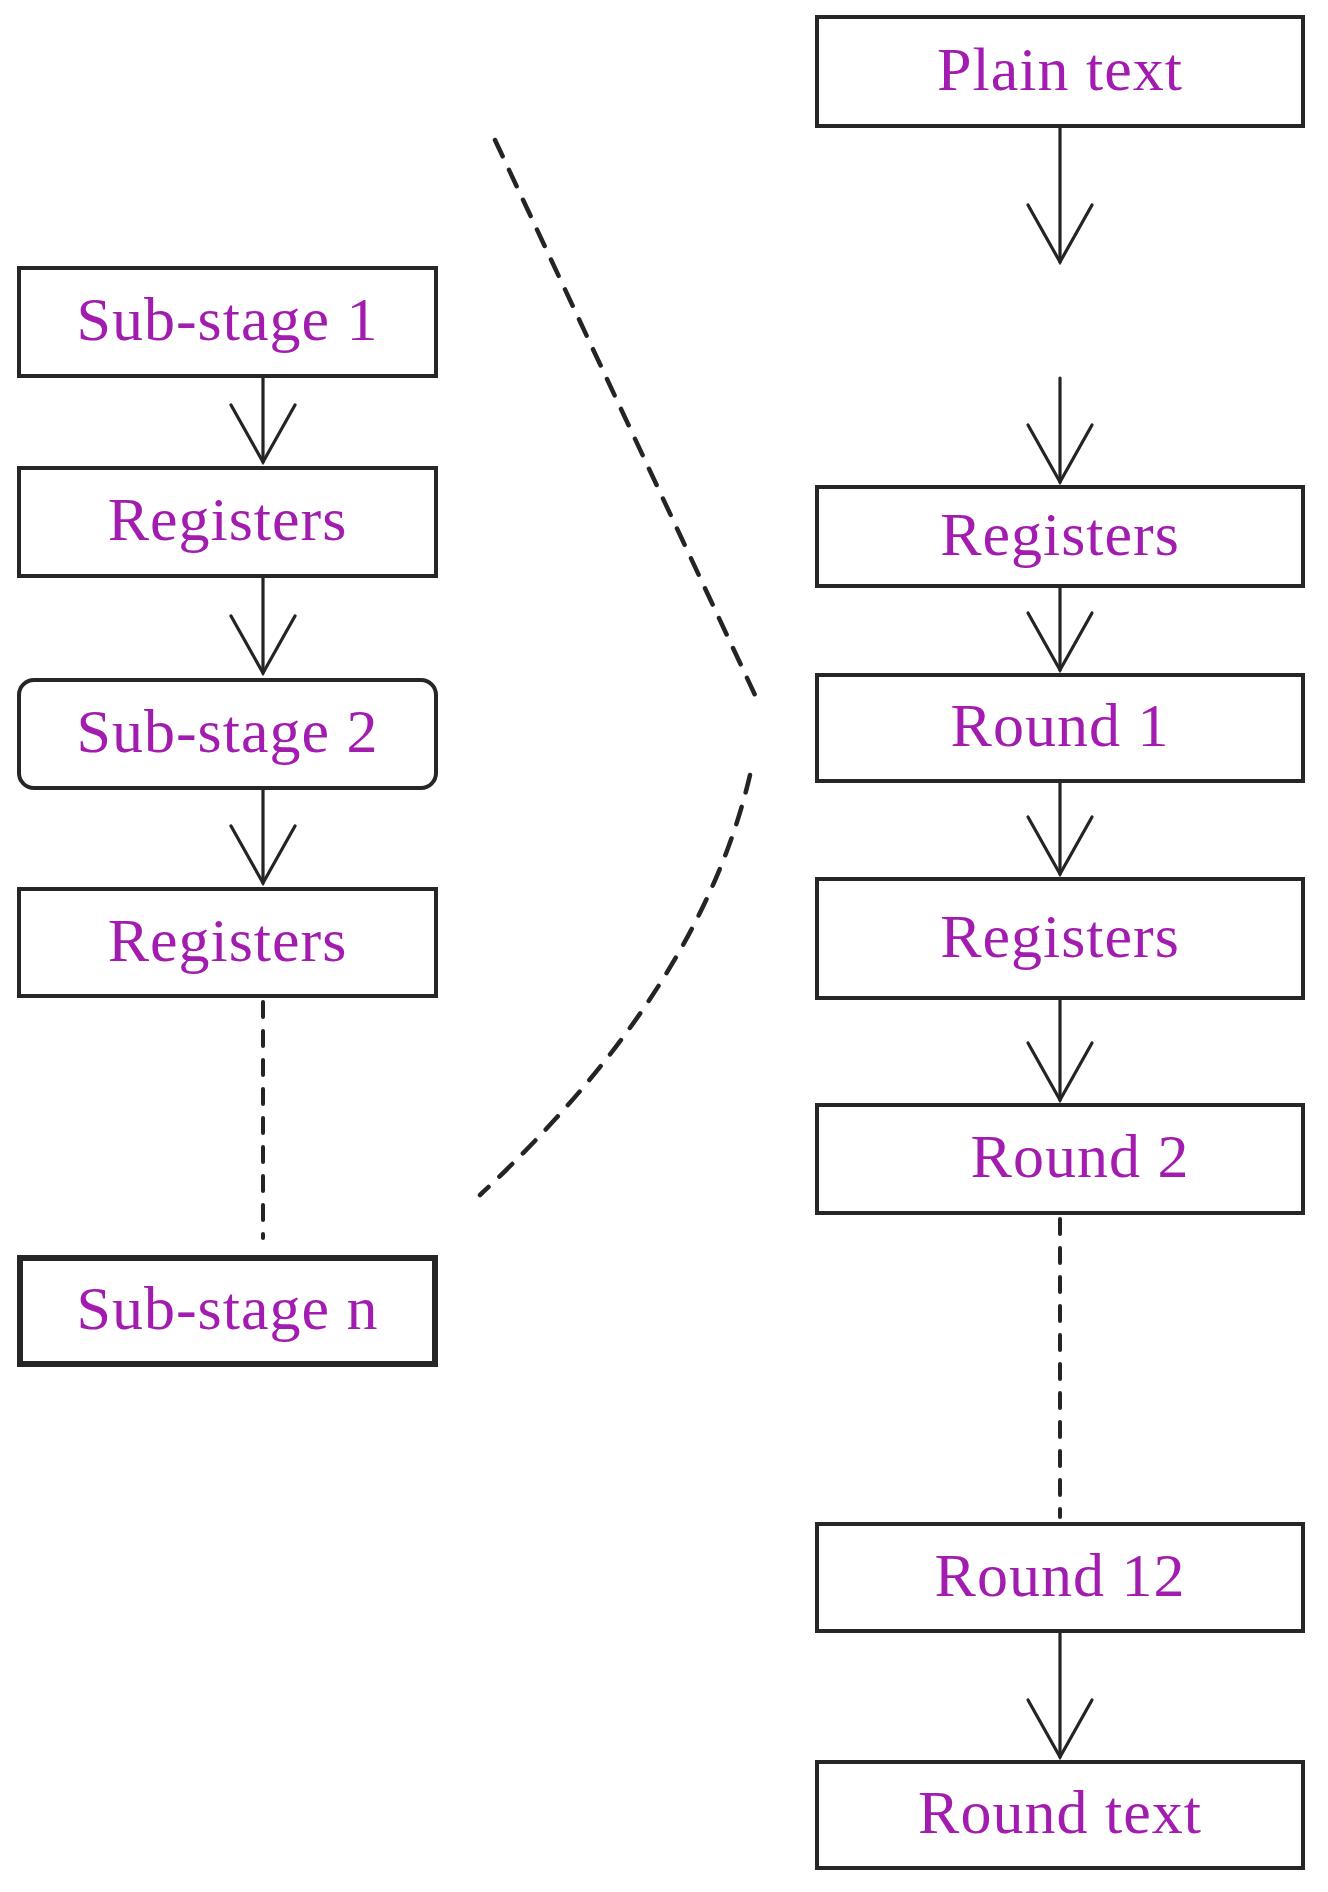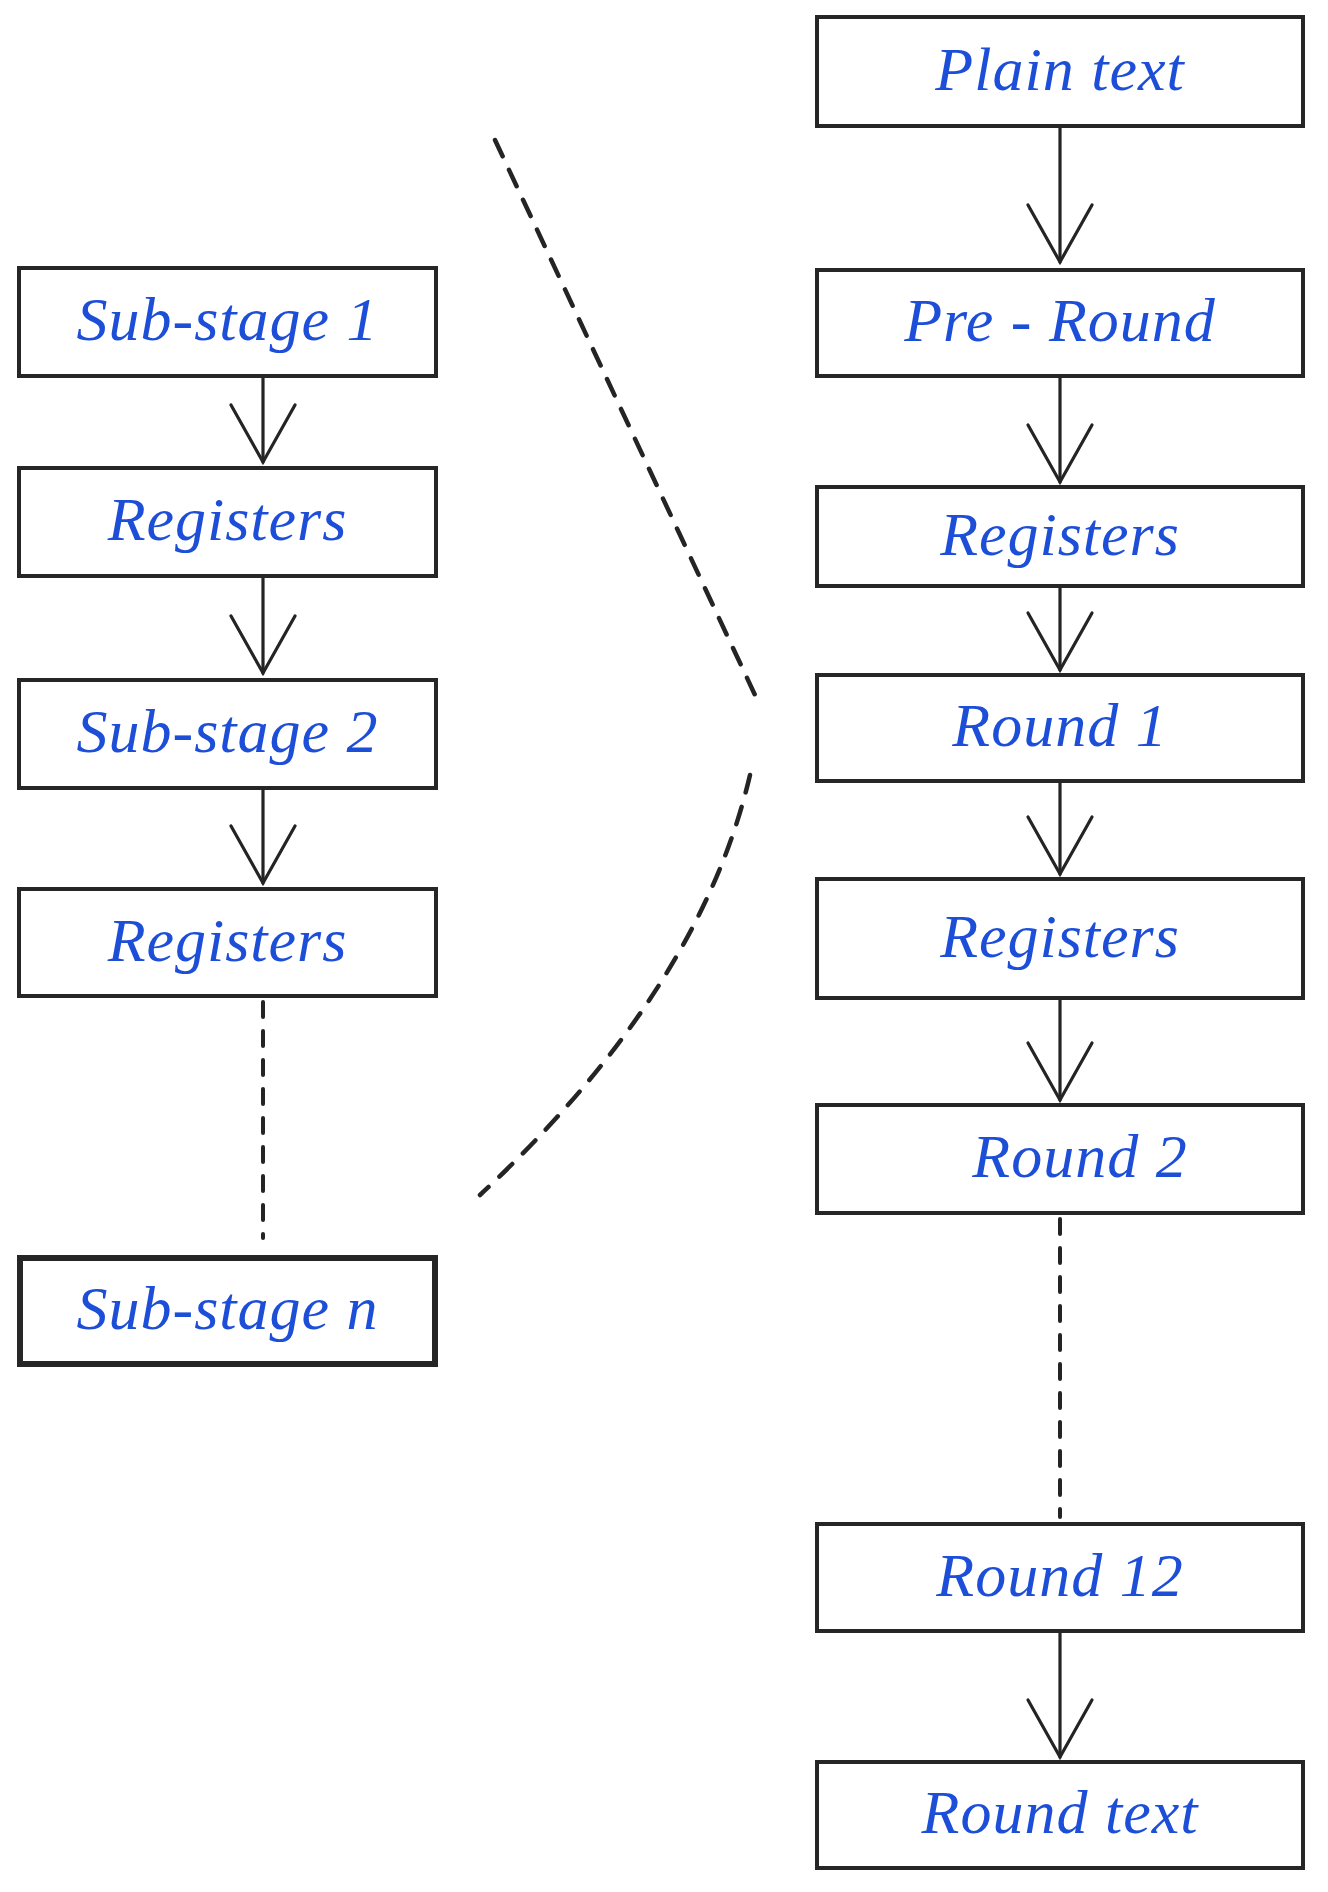--- a/index.html
+++ b/index.html
@@ -16,38 +16,37 @@
     left: 0; top: 0;
     width: 1328px;
     height: 1892px;
     z-index: 1;
   }
   .flow-box {
     position: absolute;
     box-sizing: border-box;
     background: #ffffff;
     border: 4px solid #262626;
-    color: #1d4ed8;
+    color: #a21caf;
     font-size: 62px;
     display: flex;
     align-items: center;
     justify-content: center;
     text-align: center;
     z-index: 2;
     letter-spacing: 1px;
     line-height: 1;
     padding-bottom: 6px;
-    font-style: italic;
   }
   .flow-box.thick { border-width: 6px; margin-top: 12px; }
   
   .lbox { left: 17px; width: 421px; }
   .lb0 { top: 266px; height: 112px; }
   .lb1 { top: 466px; height: 112px; }
-  .lb2 { top: 678px; height: 112px; }
+  .lb2 { top: 678px; height: 112px; border-radius: 17px; }
   .lb3 { top: 887px; height: 111px; }
   .lb4 { top: 1243px; height: 112px; }
   
   .rbox { left: 815px; width: 490px; }
   .rb0 { top: 15px;   height: 113px; }
   .rb1 { top: 268px;  height: 110px; }
   .rb2 { top: 485px;  height: 103px; }
   .rb3 { top: 673px;  height: 110px; }
   .rb4 { top: 877px;  height: 123px; }
   .rb5 { top: 1103px; height: 112px; padding-left: 40px; }
@@ -107,21 +106,20 @@
     <path d="M 750 775 Q 700 990 480 1195" stroke-width="4.5" stroke-dasharray="18 15"></path>
   </svg>
 
   <div class="flow-box lbox lb0">Sub-stage 1</div>
   <div class="flow-box lbox lb1">Registers</div>
   <div class="flow-box lbox lb2">Sub-stage 2</div>
   <div class="flow-box lbox lb3">Registers</div>
   <div class="flow-box lbox lb4 thick">Sub-stage n</div>
 
   <div class="flow-box rbox rb0">Plain text</div>
-  <div class="flow-box rbox rb1">Pre - Round</div>
   <div class="flow-box rbox rb2">Registers</div>
   <div class="flow-box rbox rb3">Round 1</div>
   <div class="flow-box rbox rb4">Registers</div>
   <div class="flow-box rbox rb5">Round 2</div>
   <div class="flow-box rbox rb6">Round 12</div>
   <div class="flow-box rbox rb7">Round text</div>
 
 </div>
 
 </body></html>

